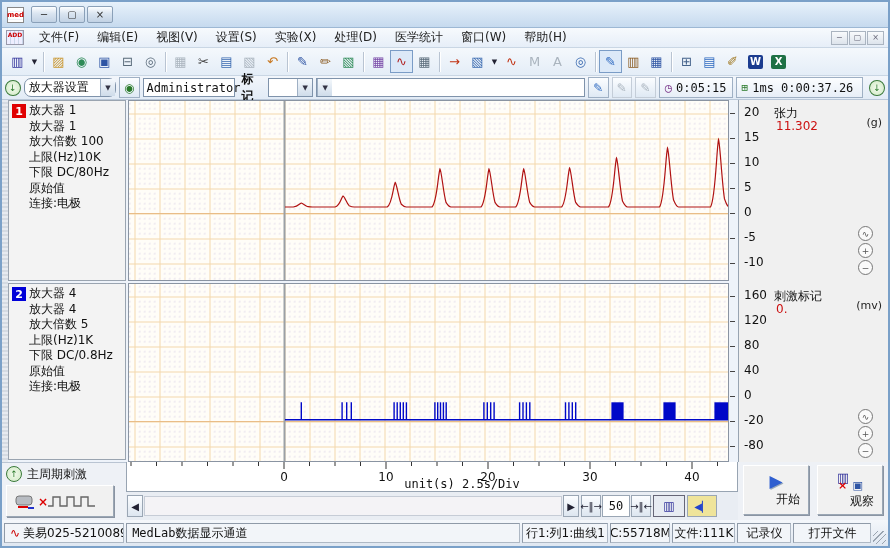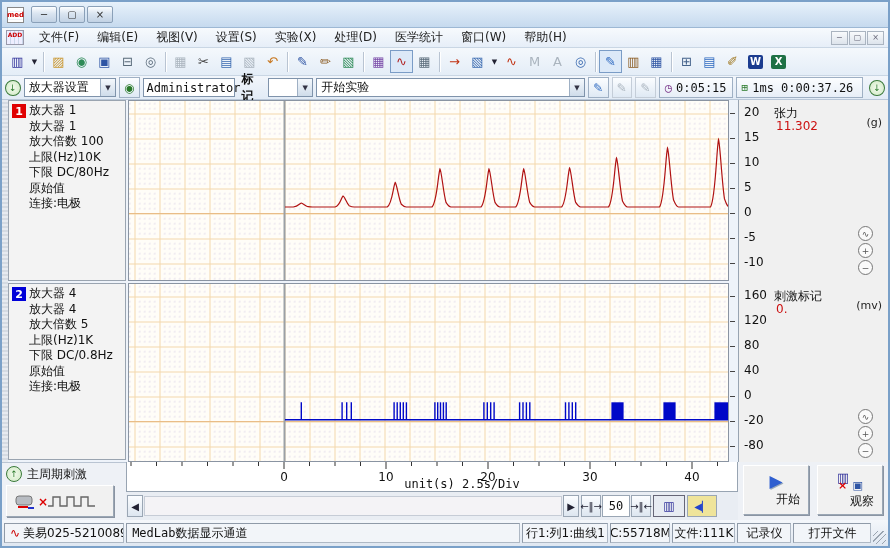--- a/index.html
+++ b/index.html
@@ -234,35 +234,34 @@
       <div class="tb">
         <span class="bgchip" style="color: rgb(255, 255, 255); background: rgb(27, 60, 143);">W</span>
       </div>
       <div class="tb">
         <span class="bgchip" style="color: rgb(255, 255, 255); background: rgb(30, 113, 69);">X</span>
       </div>
     </div>
 
   <div class="toolbar2">
     <div class="roundbtn">↓</div>
-    <div class="combo" style="width:94px;">
+    <div class="combo" style="width:94px;border-radius:7px;">
       <span class="val">放大器设置</span>
       <span class="dd">▼</span>
     </div>
     <div class="smallbtn">
         <span style="color:#2a7a2a;">◉</span>
       </div>
     <div class="sunkenfield" style="width:92px;">Administrator</div>
     <span style="margin-left:4px;font-weight:bold;">标记</span>
     <div class="combo" style="width:46px;">
       <span class="val"></span>
       <span class="dd">▼</span>
     </div>
     <div class="combo" style="width:274px;">
-      <span class="val">开始实验</span>
       <span class="dd">▼</span>
     </div>
     <div class="smallbtn">
         <span style="color:#2f6ac0;">✎</span>
       </div>
     <div class="smallbtn dis">
         <span>✎</span>
       </div>
     <div class="smallbtn dis">
         <span>✎</span>

